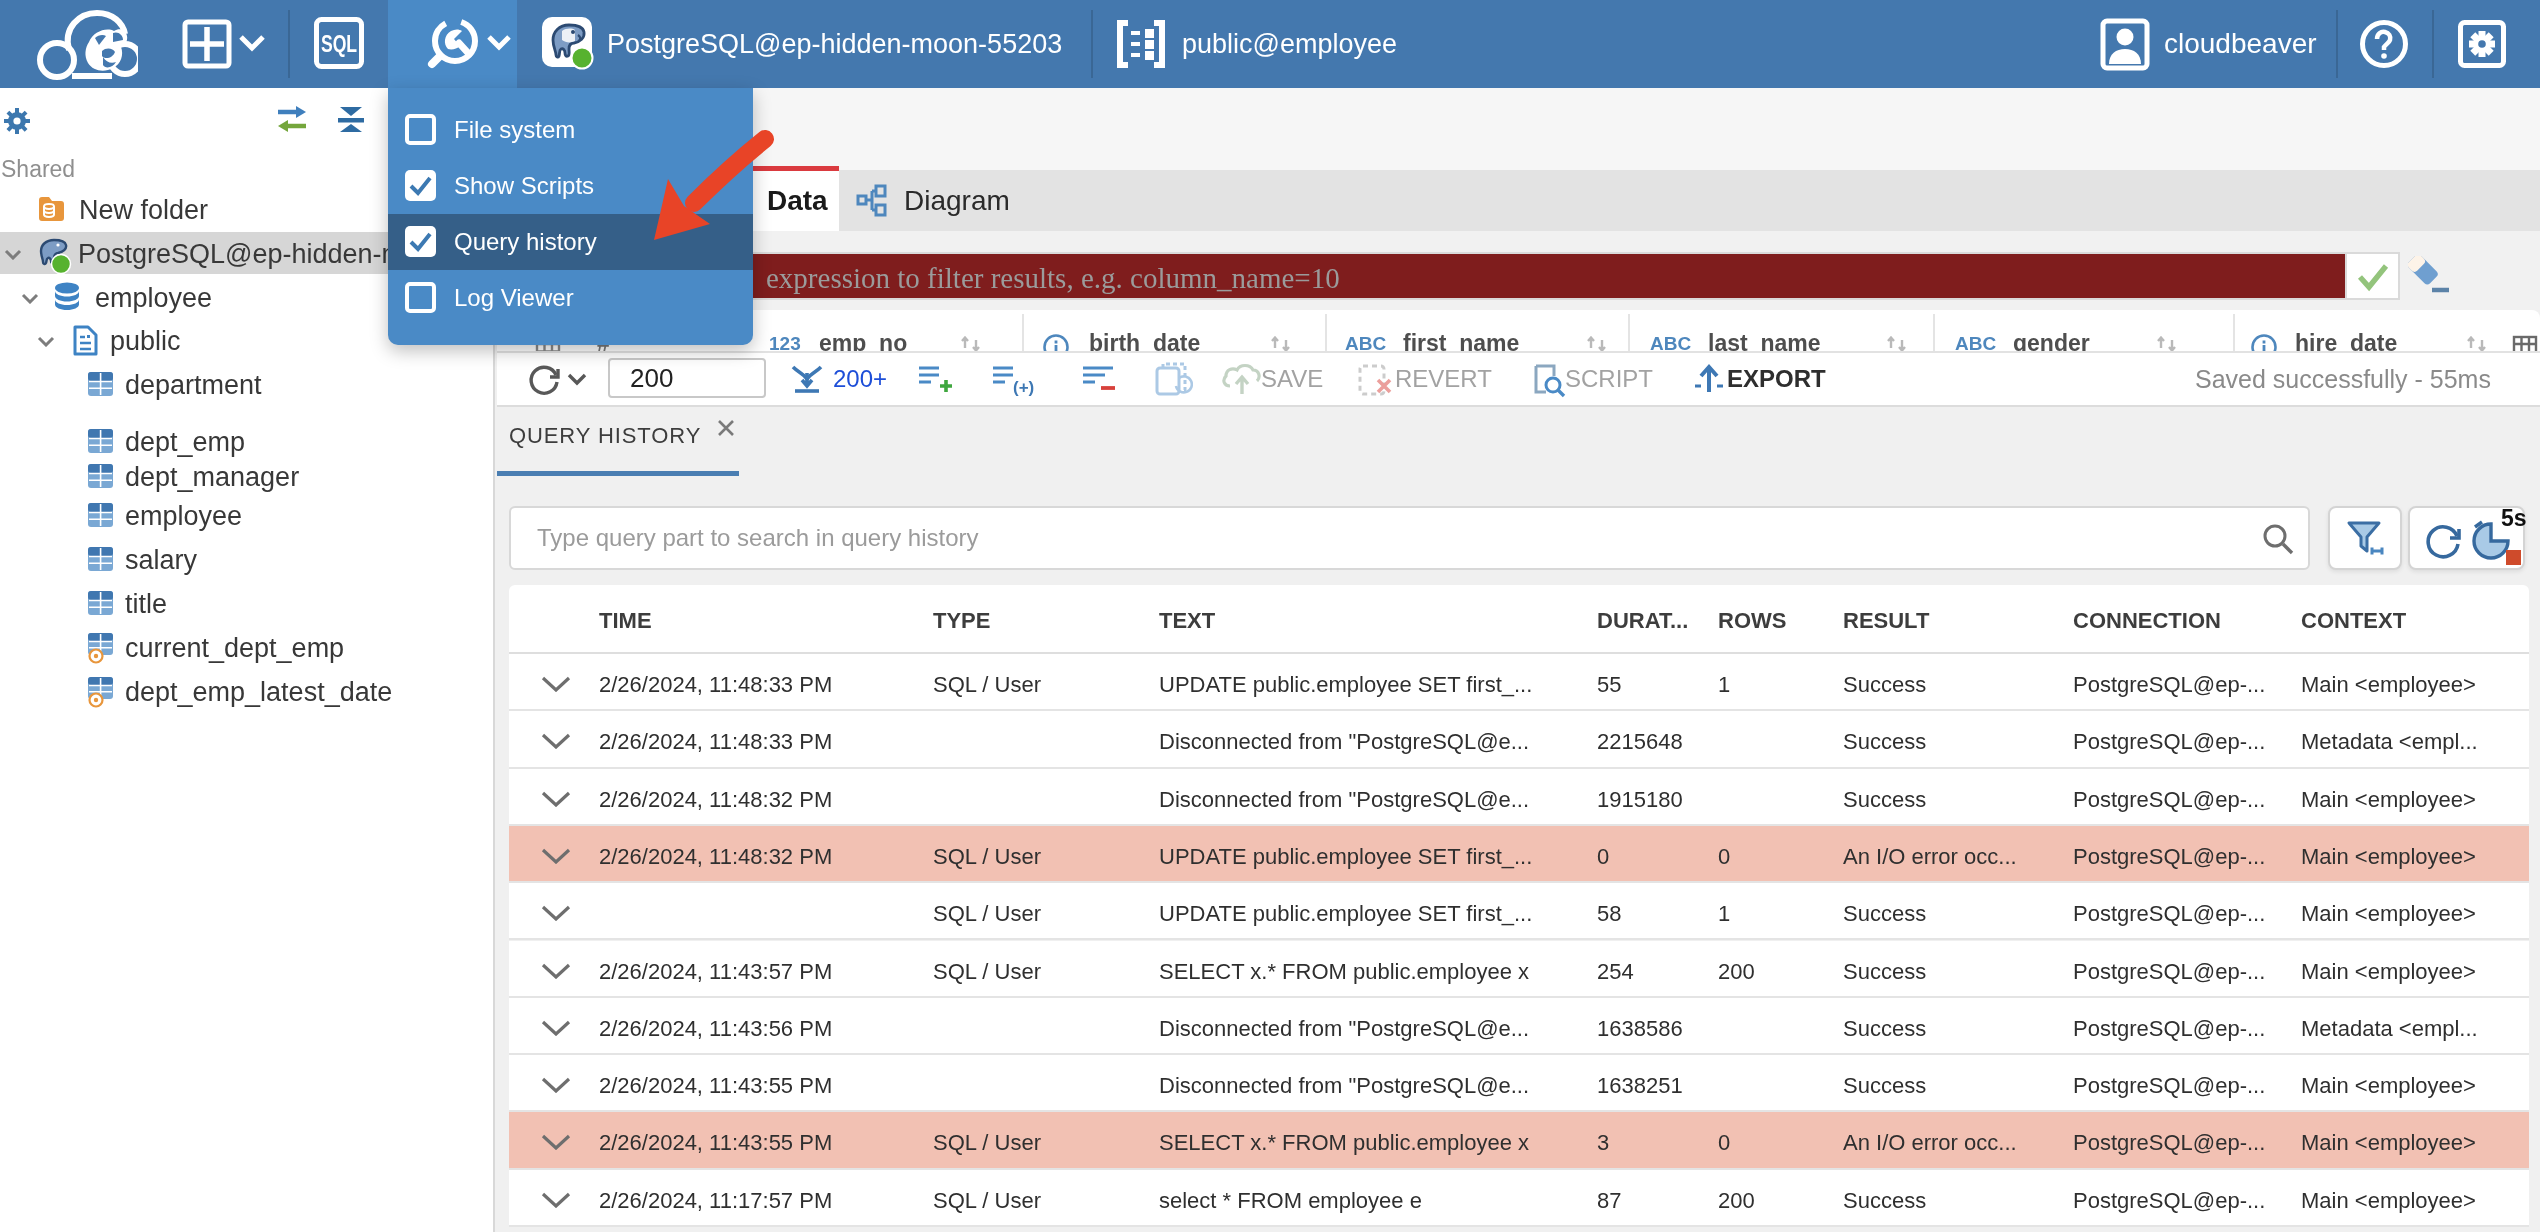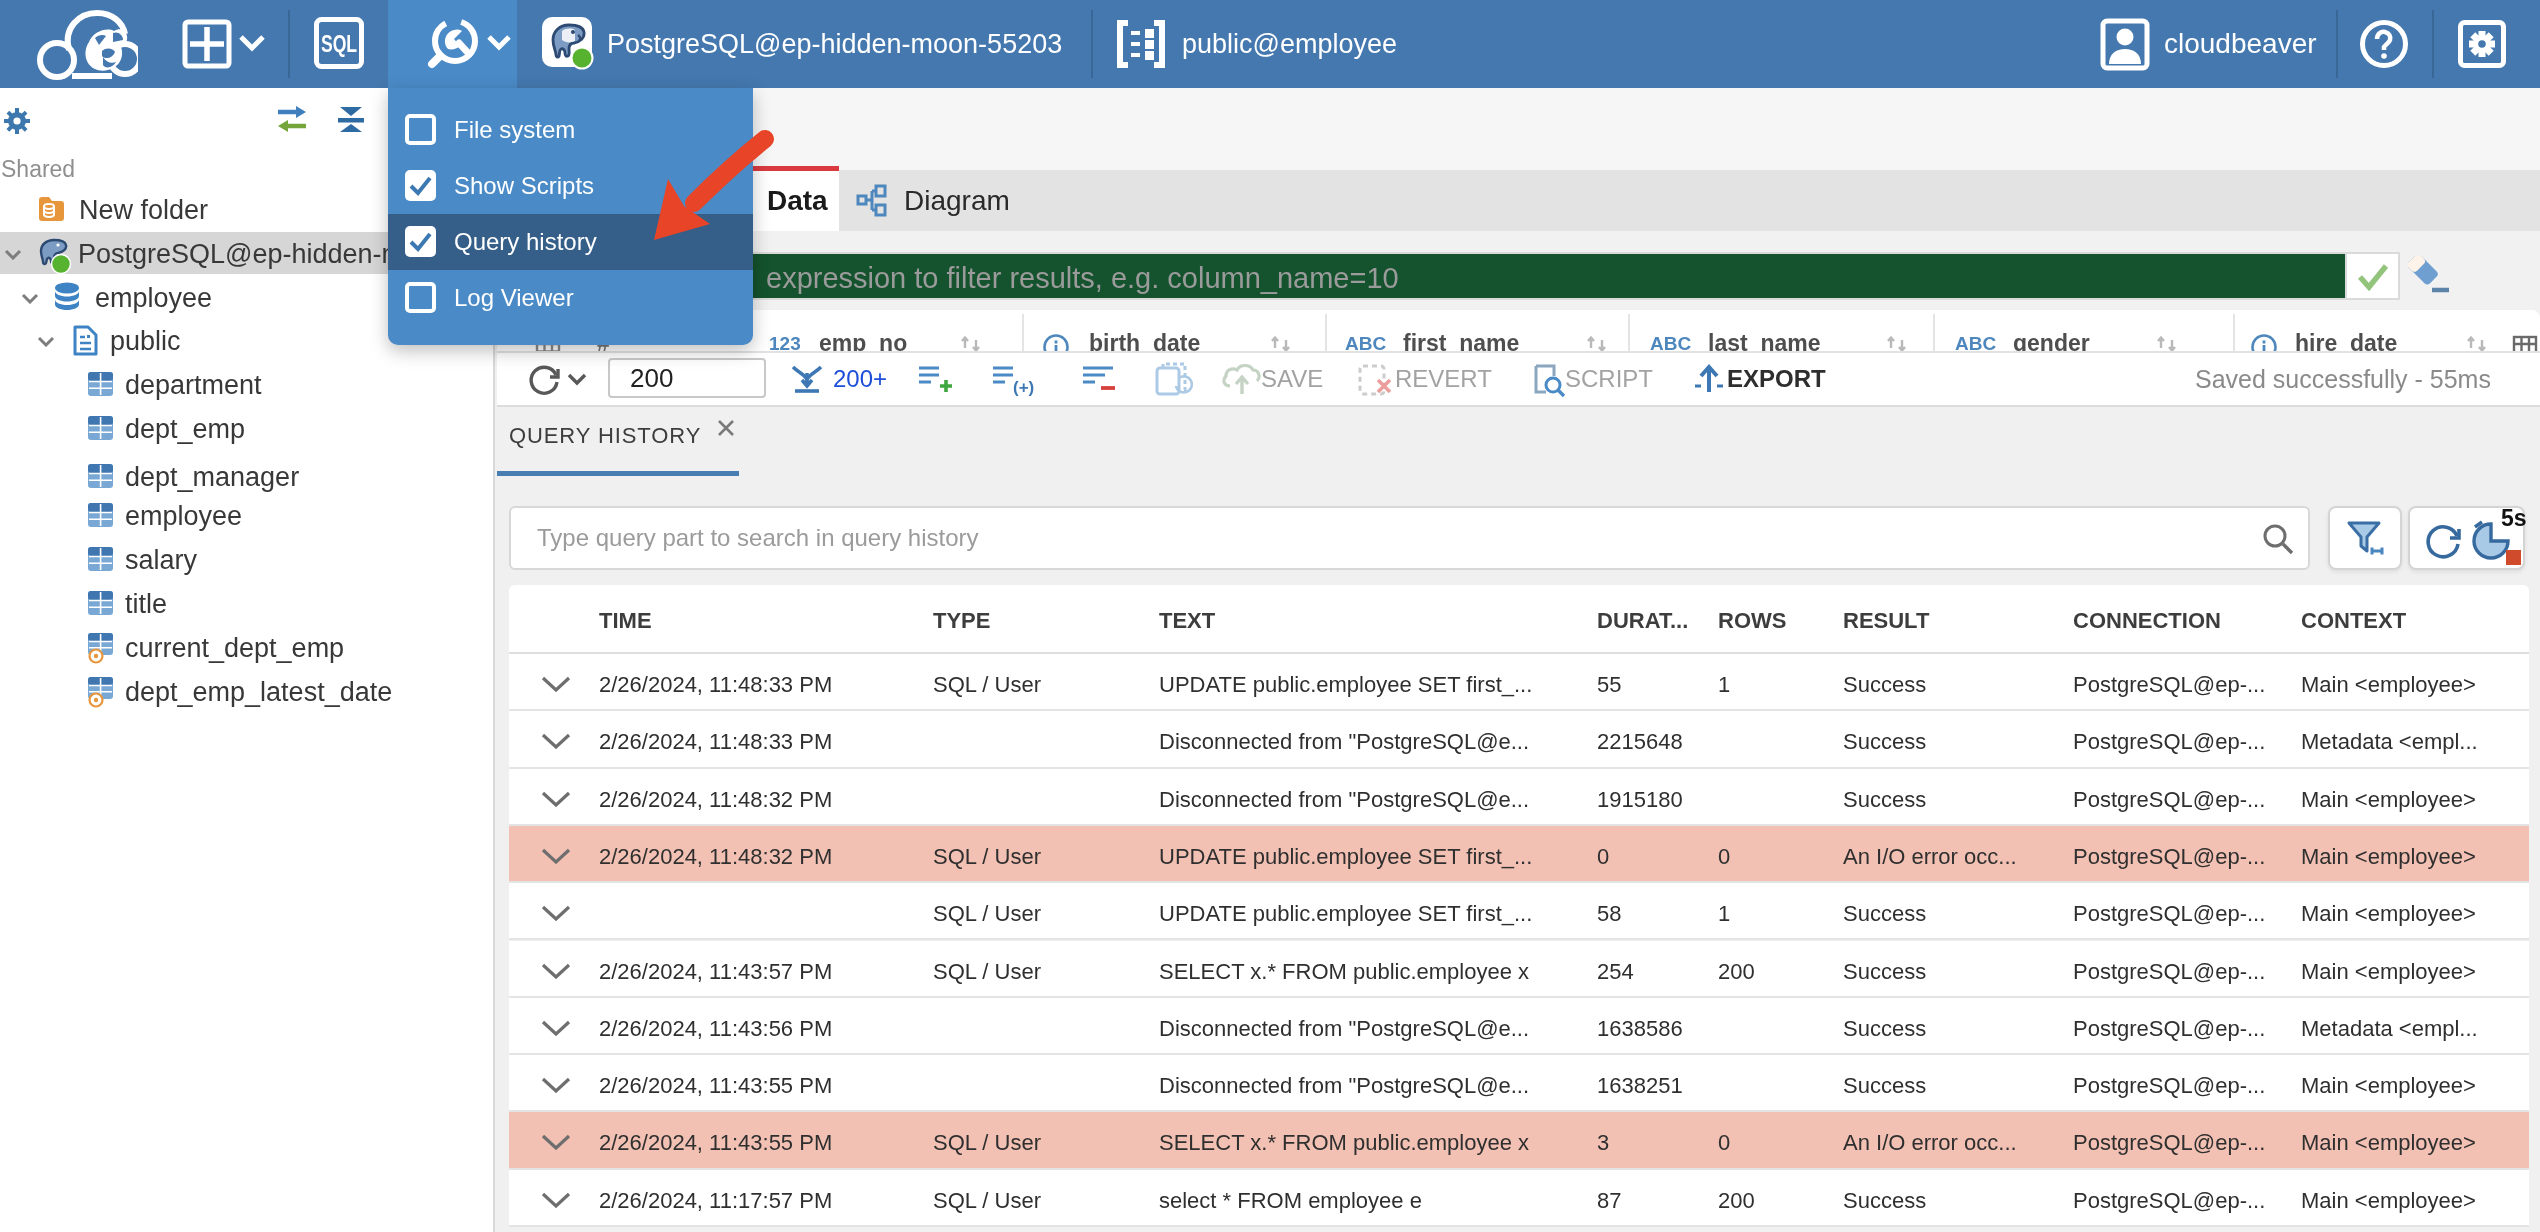--- a/index.html
+++ b/index.html
@@ -224,21 +224,21 @@
   </div>
   <div id="sb-tables">
     <div class="tree-row" style="top:275.2px;">
         <svg class="abs ticon" style="left:87px; top:8px;" width="27" height="26" viewBox="0 0 27 26">
           <rect x="1" y="1" width="25" height="24" rx="3" fill="#7aa8d4"></rect>
           <rect x="1" y="1" width="25" height="9" rx="3" fill="#4077b0"></rect>
           <path d="M2 10.5 h23 M13.6 2 v22 M2 17.2 h23" stroke="#fff" stroke-width="1.6"></path>
         </svg>
         <div class="tree-label" style="left:125px;">department</div>
       </div>
-    <div class="tree-row" style="top:319px;padding-left:27px;">
+    <div class="tree-row" style="top:332px;padding-left:27px;">
         <svg class="abs" style="left:87px; top:8px;" width="27" height="26" viewBox="0 0 27 26">
           <rect x="1" y="1" width="25" height="24" rx="3" fill="#7aa8d4"></rect>
           <rect x="1" y="1" width="25" height="9" rx="3" fill="#4077b0"></rect>
           <path d="M2 10.5 h23 M13.6 2 v22 M2 17.2 h23" stroke="#fff" stroke-width="1.6"></path>
         </svg>
         <div class="tree-label" style="left:125px;">dept_emp</div>
       </div>
     <div class="tree-row" style="top:367px;">
         <svg class="abs" style="left:87px; top:8px;" width="27" height="26" viewBox="0 0 27 26">
           <rect x="1" y="1" width="25" height="24" rx="3" fill="#7aa8d4"></rect>
@@ -306,21 +306,21 @@
         <rect x="2" y="12" width="8" height="8"></rect>
         <rect x="20" y="2" width="9" height="10"></rect>
         <rect x="20" y="21" width="9" height="10"></rect>
         <path d="M10 16 h6 M16 7 h4 M16 26 h4 M16 7 v19"></path>
       </g>
     </svg>
     <div class="abs" style="left:407px; top:82px; height:61px; line-height:61px; font-size:28px; color:#2a2a2a;">Diagram</div>
   </div>
   <div id="m-filterrow">
     <div class="abs" style="left:0; top:143px; width:2043px; height:79px; background:#f1f1f1;"></div>
-    <div class="abs" style="left:248px; top:164px; width:1602px; height:48px; background:#14532d; border:2px solid #dadada; line-height:48px; font-size:29px; color:#9b9b9b; padding-left:19px; white-space:nowrap; overflow:hidden;">expression to filter results, e.g. column_name=10</div>
+    <div class="abs" style="left:248px; top:164px; width:1602px; height:48px; background:#7f1d1d; border:2px solid #dadada; line-height:48px; font-size:29px; color:#9b9b9b; padding-left:19px; white-space:nowrap; overflow:hidden;font-family:Liberation Serif, serif;">expression to filter results, e.g. column_name=10</div>
     <div class="abs" style="left:1850px; top:164px; width:53px; height:48px; background:#fff; border:2px solid #dadada; border-left:none;">
       <svg style="margin:7px 0 0 9px;" width="34" height="32" viewBox="0 0 34 32">
           <path d="M4 16 L13 26 L30 5" stroke="#93c47c" stroke-width="5.4" fill="none"></path>
         </svg>
     </div>
     <svg class="abs" style="left:1911px; top:168px;" width="44" height="42" viewBox="0 0 44 42">
       <g transform="rotate(45 20 18)">
         <rect x="-2" y="10" width="30" height="17" rx="4" fill="#6f9fd0"></rect>
         <rect x="-2" y="10" width="12" height="17" rx="4" fill="#fdf3e8"></rect>
       </g>

